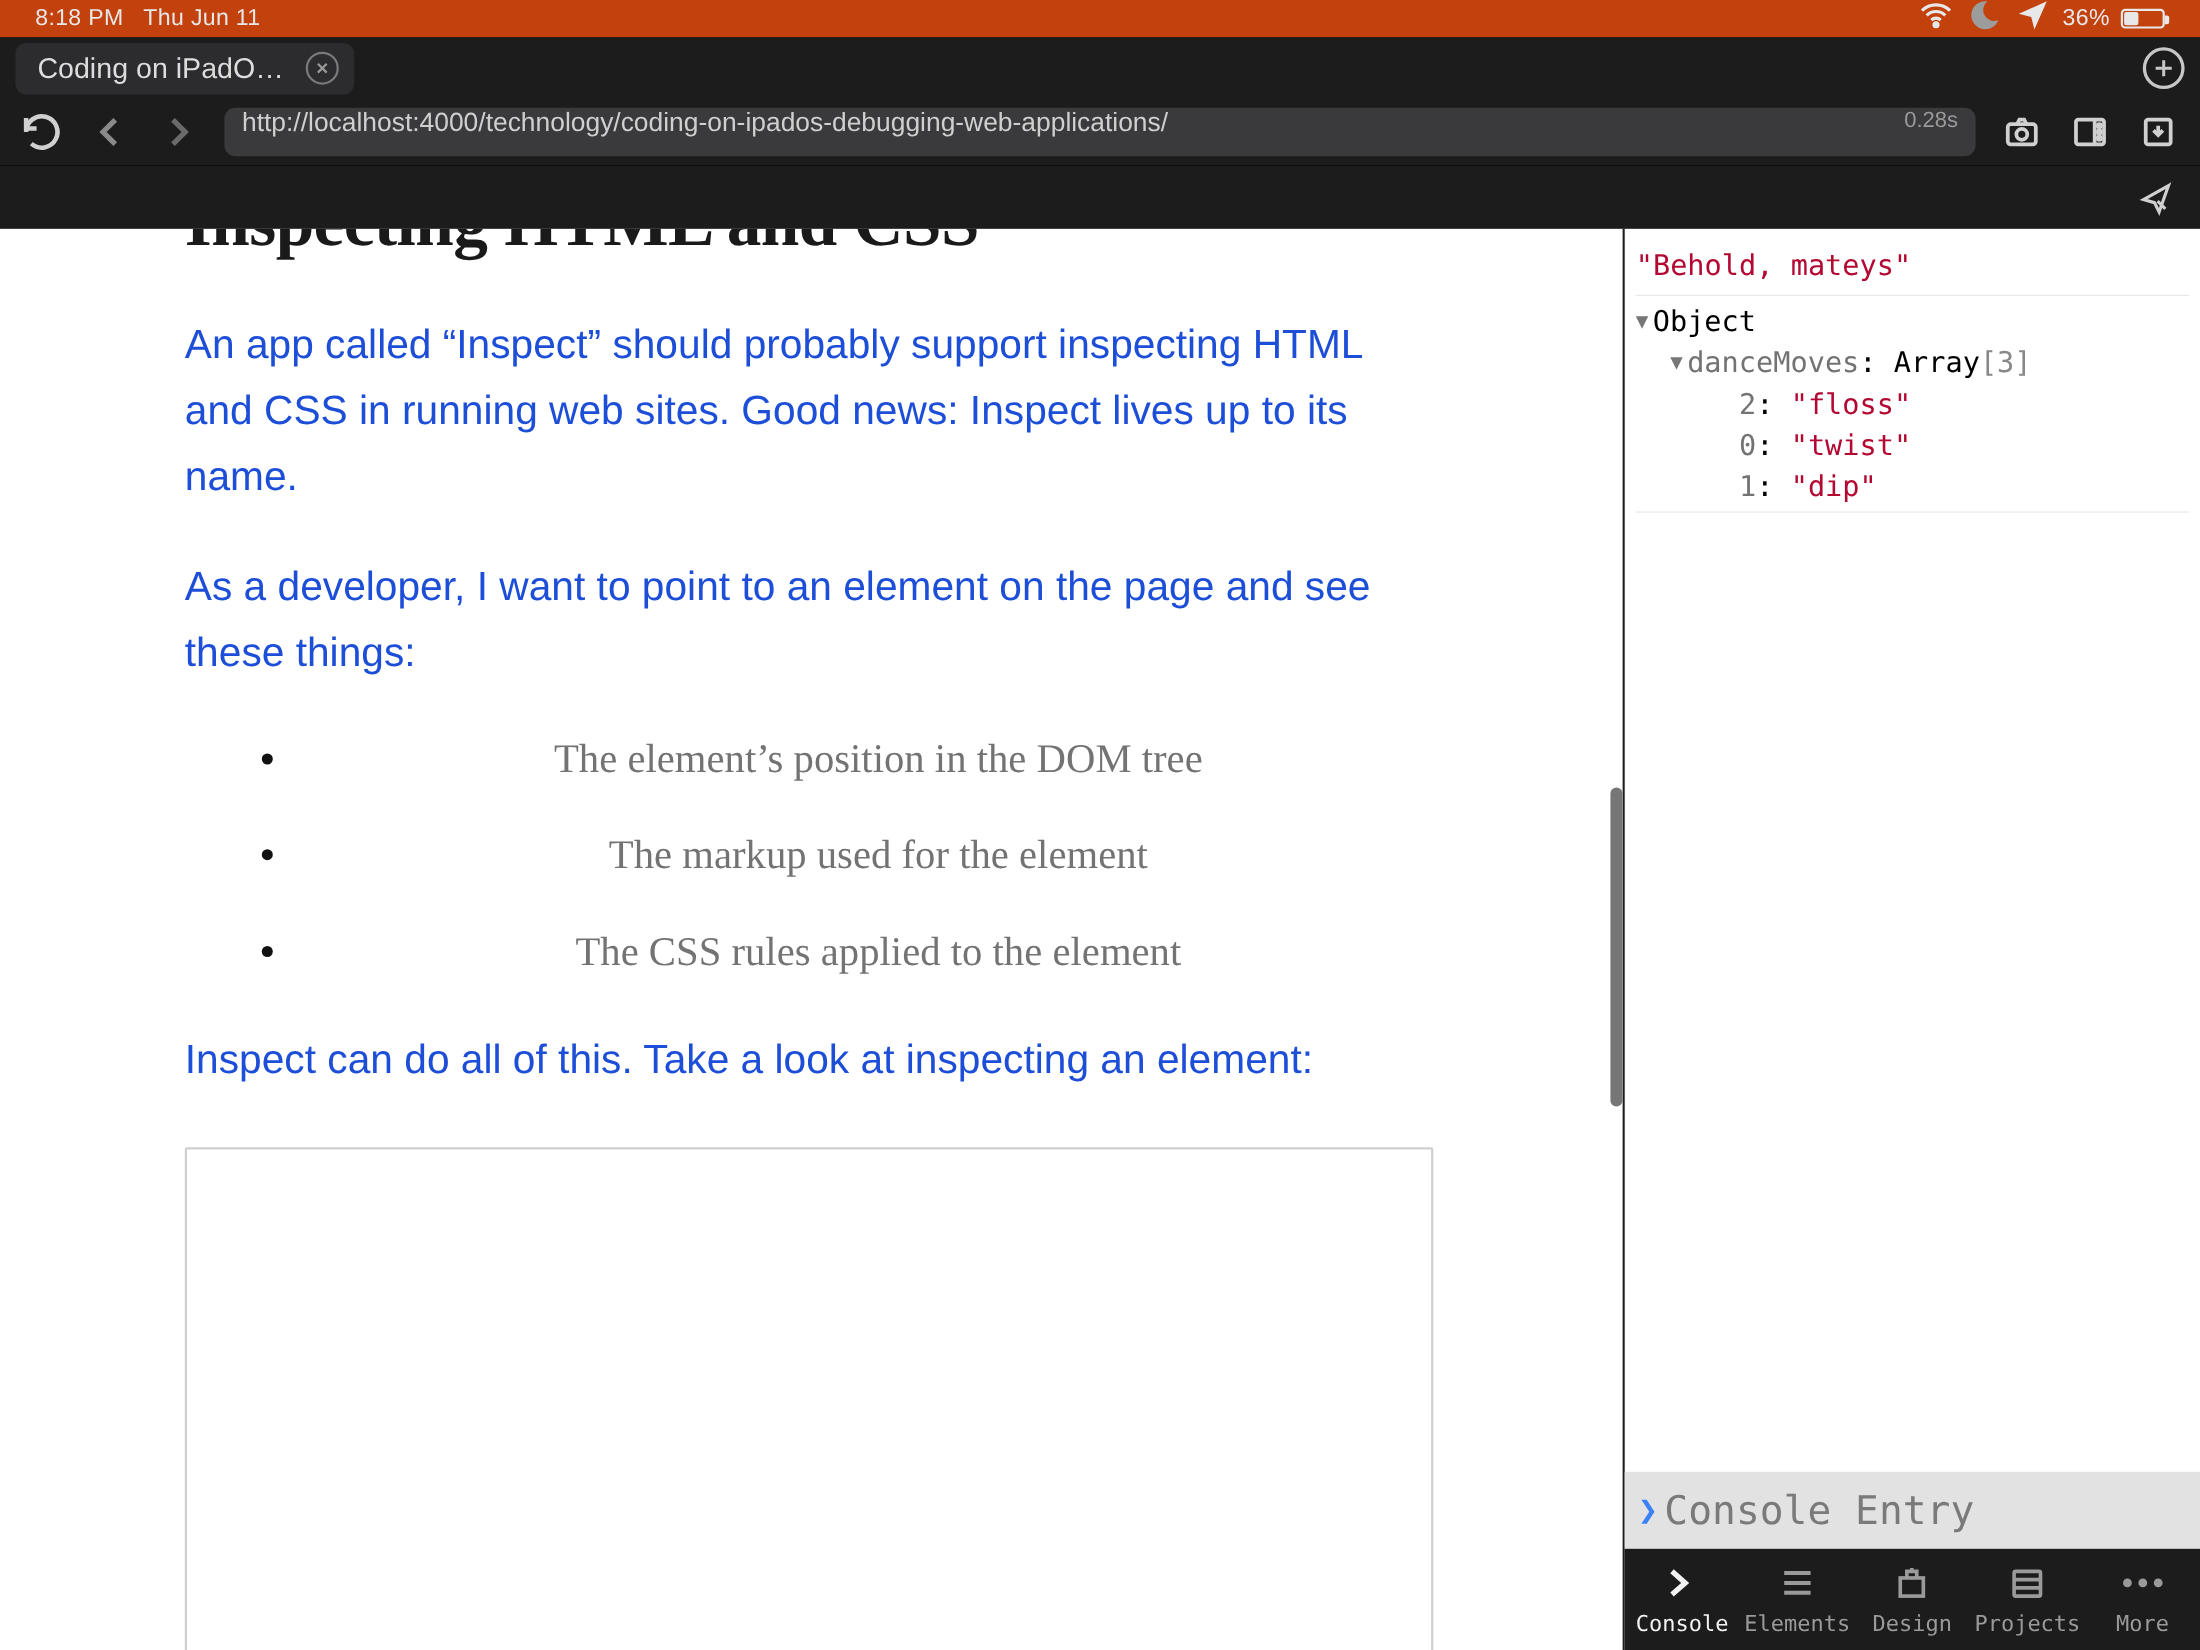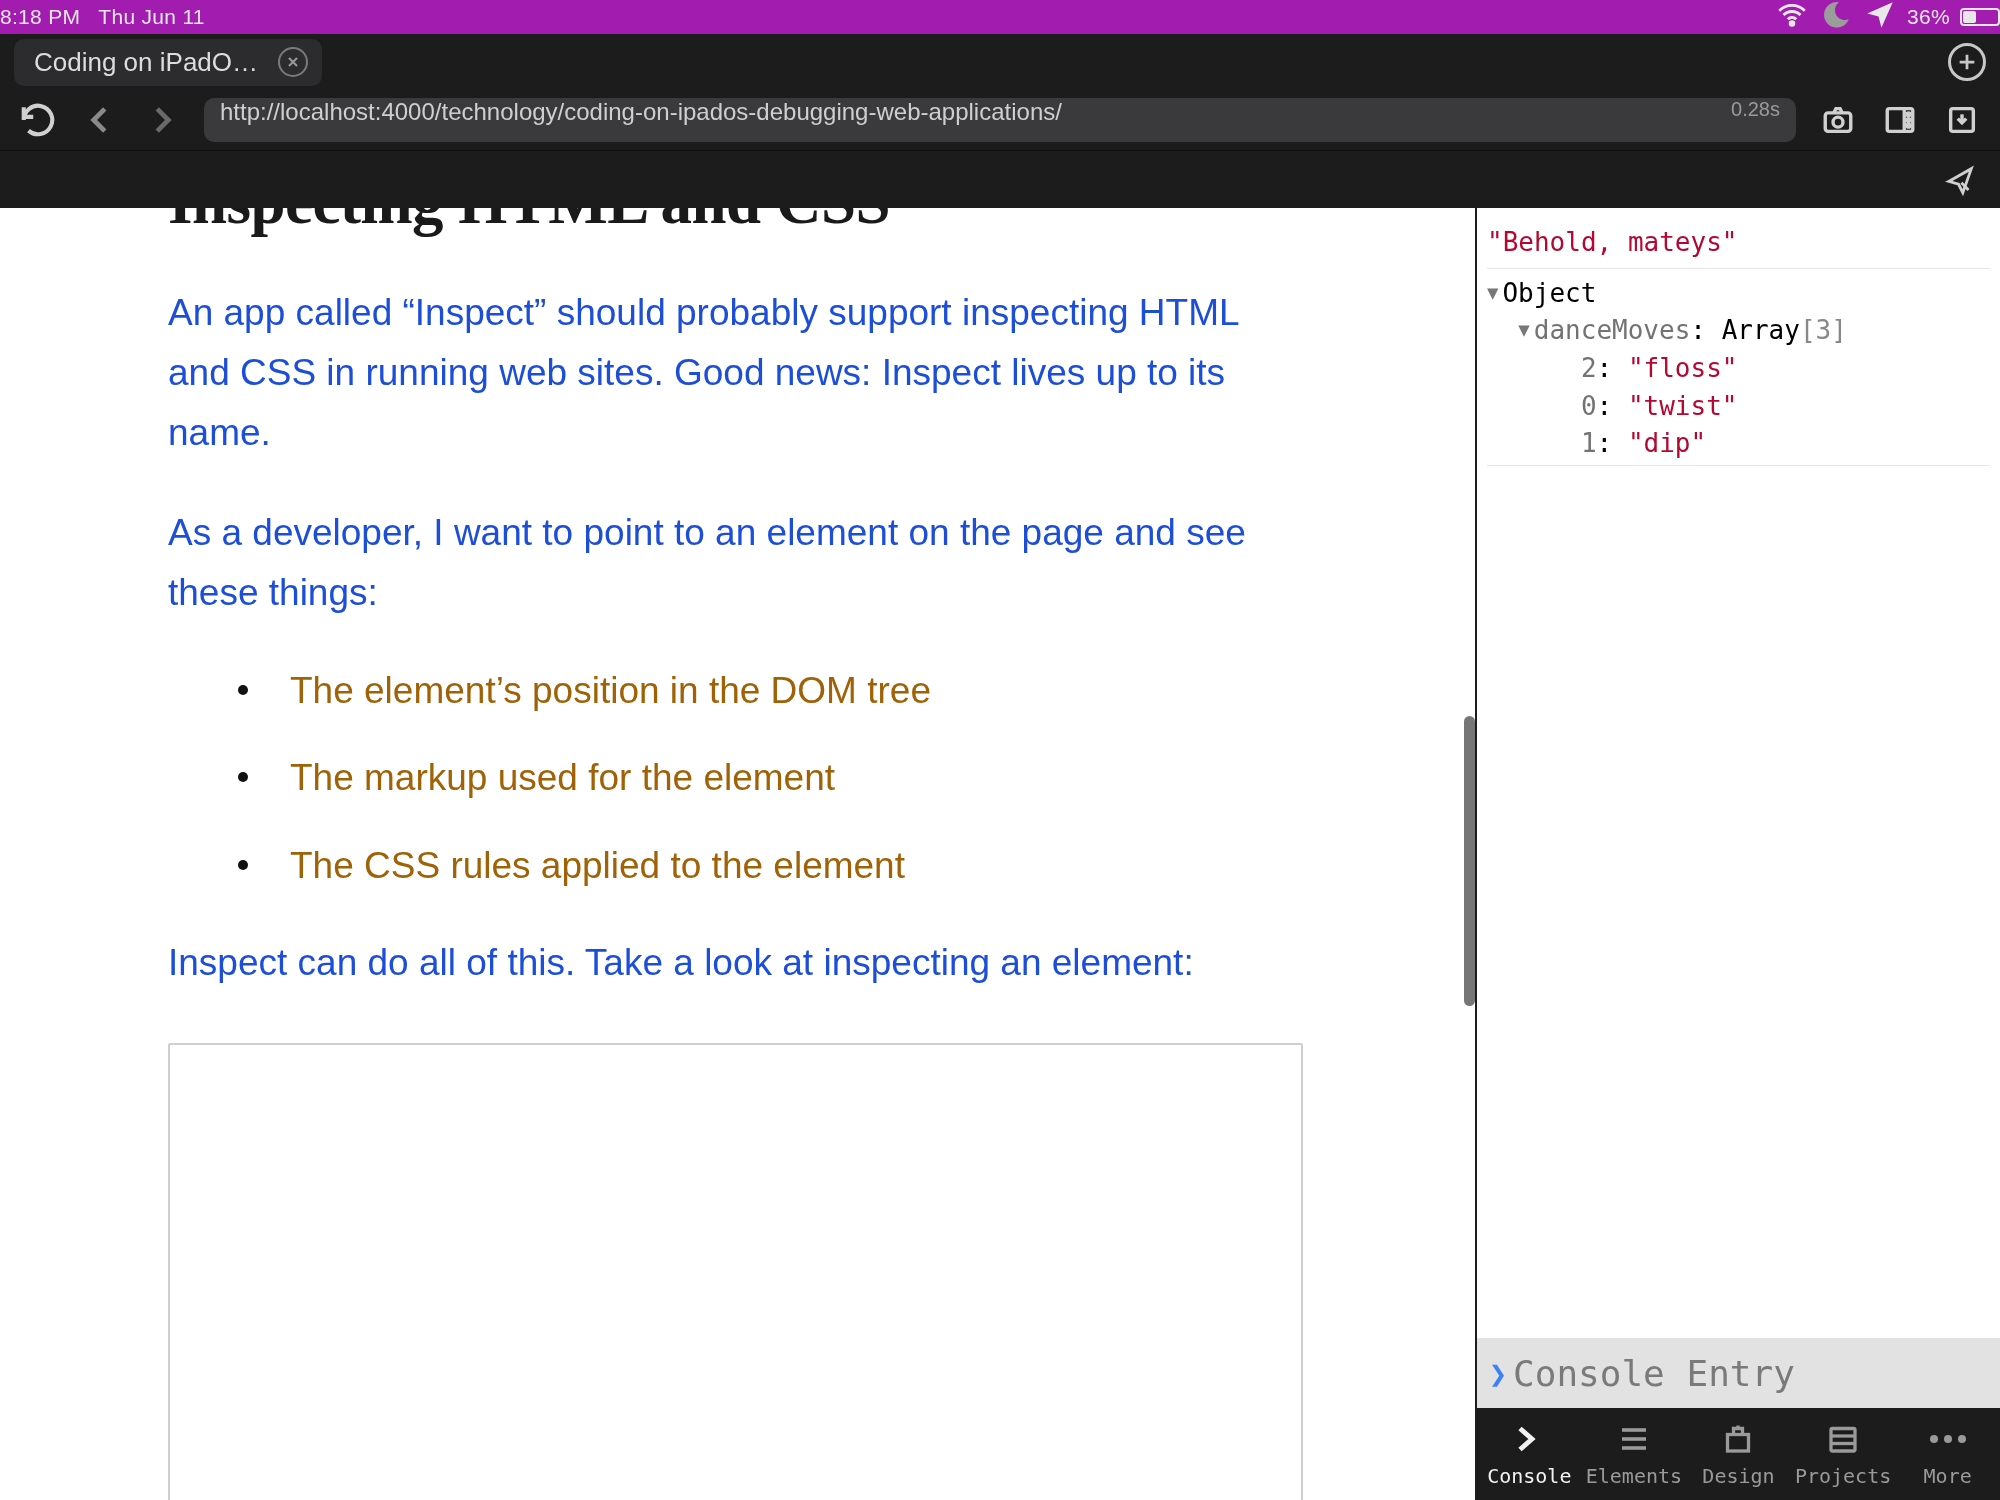--- a/index.html
+++ b/index.html
@@ -1,17 +1,17 @@
 <!DOCTYPE html>
 <html><head>
 <meta charset="utf-8">
 <style>
   * { margin: 0; padding: 0; box-sizing: border-box; }
   html, body { width: 2000px; height: 1500px; font-family: -apple-system, "Helvetica Neue", Arial, sans-serif; background:#000; overflow:hidden; }
-  .statusbar { height: 34px; background:#a21caf; color:#e8e8e8; display:flex; align-items:center; padding:0 0; font-size:21px; letter-spacing:0.3px; }
+  .statusbar { height: 34px; background:#c2410c; color:#e8e8e8; display:flex; align-items:center; padding:0 32px; font-size:21px; letter-spacing:0.3px; }
   .statusbar .left { display:flex; gap:18px; align-items:center; }
   .statusbar .right { margin-left:auto; display:flex; gap:10px; align-items:center; }
   .battery-shell { width:40px; height:18px; border:2px solid #e8e8e8; border-radius:4px; position:relative; display:inline-block; }
   .battery-shell:after { content:""; position:absolute; right:-6px; top:4px; width:4px; height:8px; background:#e8e8e8; border-radius:0 2px 2px 0; }
   .battery-fill { position:absolute; left:1px; top:1px; bottom:1px; width:36%; background:#e8e8e8; border-radius:2px; }
 
   .tabbar { height:56px; background:#1c1c1d; display:flex; align-items:center; padding:0 14px; }
   .tab { display:flex; align-items:center; gap:14px; background:#2c2c2e; border-radius:10px; padding:8px 14px 8px 20px; color:#ddd; font-size:26px; max-width:320px; }
   .tab .title { white-space:nowrap; overflow:hidden; text-overflow:ellipsis; max-width:230px; }
   .tab .close { width:30px; height:30px; border-radius:50%; border:2px solid #7a7a7a; color:#7a7a7a; display:flex; align-items:center; justify-content:center; font-size:20px; line-height:1; }
@@ -27,21 +27,21 @@
 
   .secondary { height:58px; background:#1c1c1d; display:flex; align-items:center; justify-content:flex-end; padding:0 20px; border-top:1px solid #0f0f0f; }
   
   .workspace { display:flex; height:calc(1500px - 34px - 56px - 60px - 58px); }
   .page { width:1475px; background:#fff; overflow:hidden; position:relative; }
   .page-scrollbar { position:absolute; right:0; top:508px; width:11px; height:290px; background:#2c2c2e; border-radius:6px; opacity:0.65; }
   .article { padding:0 168px 0 168px; color:#2a2a2a; }
   .article h1 { font-family: Georgia, "Times New Roman", serif; font-weight:800; font-size:63px; letter-spacing:-0.5px; color:#1a1a1a; margin-top:-42px; margin-bottom:44px; overflow:hidden; white-space:nowrap; }
   .article p { font-family: Liberation Sans, sans-serif; font-size:37px; line-height:1.62; color:#1d4ed8; margin-bottom:40px; }
   .article ul { list-style:none; padding-left:70px; margin-bottom:40px; }
-  .article li { font-family: Liberation Sans, sans-serif; font-size:37px; line-height:1.5; color:#a16207; margin-bottom:32px; position:relative; padding-left:52px; }
+  .article li { font-family: Liberation Serif, serif; font-size:37px; line-height:1.5; color:#737373; margin-bottom:32px; position:relative; padding-left:52px;text-align:center; }
   .article li:before { content:""; width:10px; height:10px; background:#111; border-radius:50%; position:absolute; left:0; top:22px; }
   .figure { margin-top:50px; height:520px; border:2px solid #cfcfcf; border-radius:2px; width:1135px; }
 
   .devtools { flex:1; background:#fff; display:flex; flex-direction:column; font-family: Menlo, Consolas, monospace; font-size:26px; border-left:2px solid #1c1c1d; }
   .dt-output { flex:1; padding:16px 10px 10px 10px; overflow:hidden; }
   .dt-line { line-height:1.45; white-space:pre; }
   .dt-string { color:#b30832; }
   .dt-key { color:#737373;margin-top:32px; }
   .dt-muted { color:#888; }
   .dt-caret { color:#777; font-size:19px; display:inline-block; transform:translateY(-3px); margin-right:4px; }

